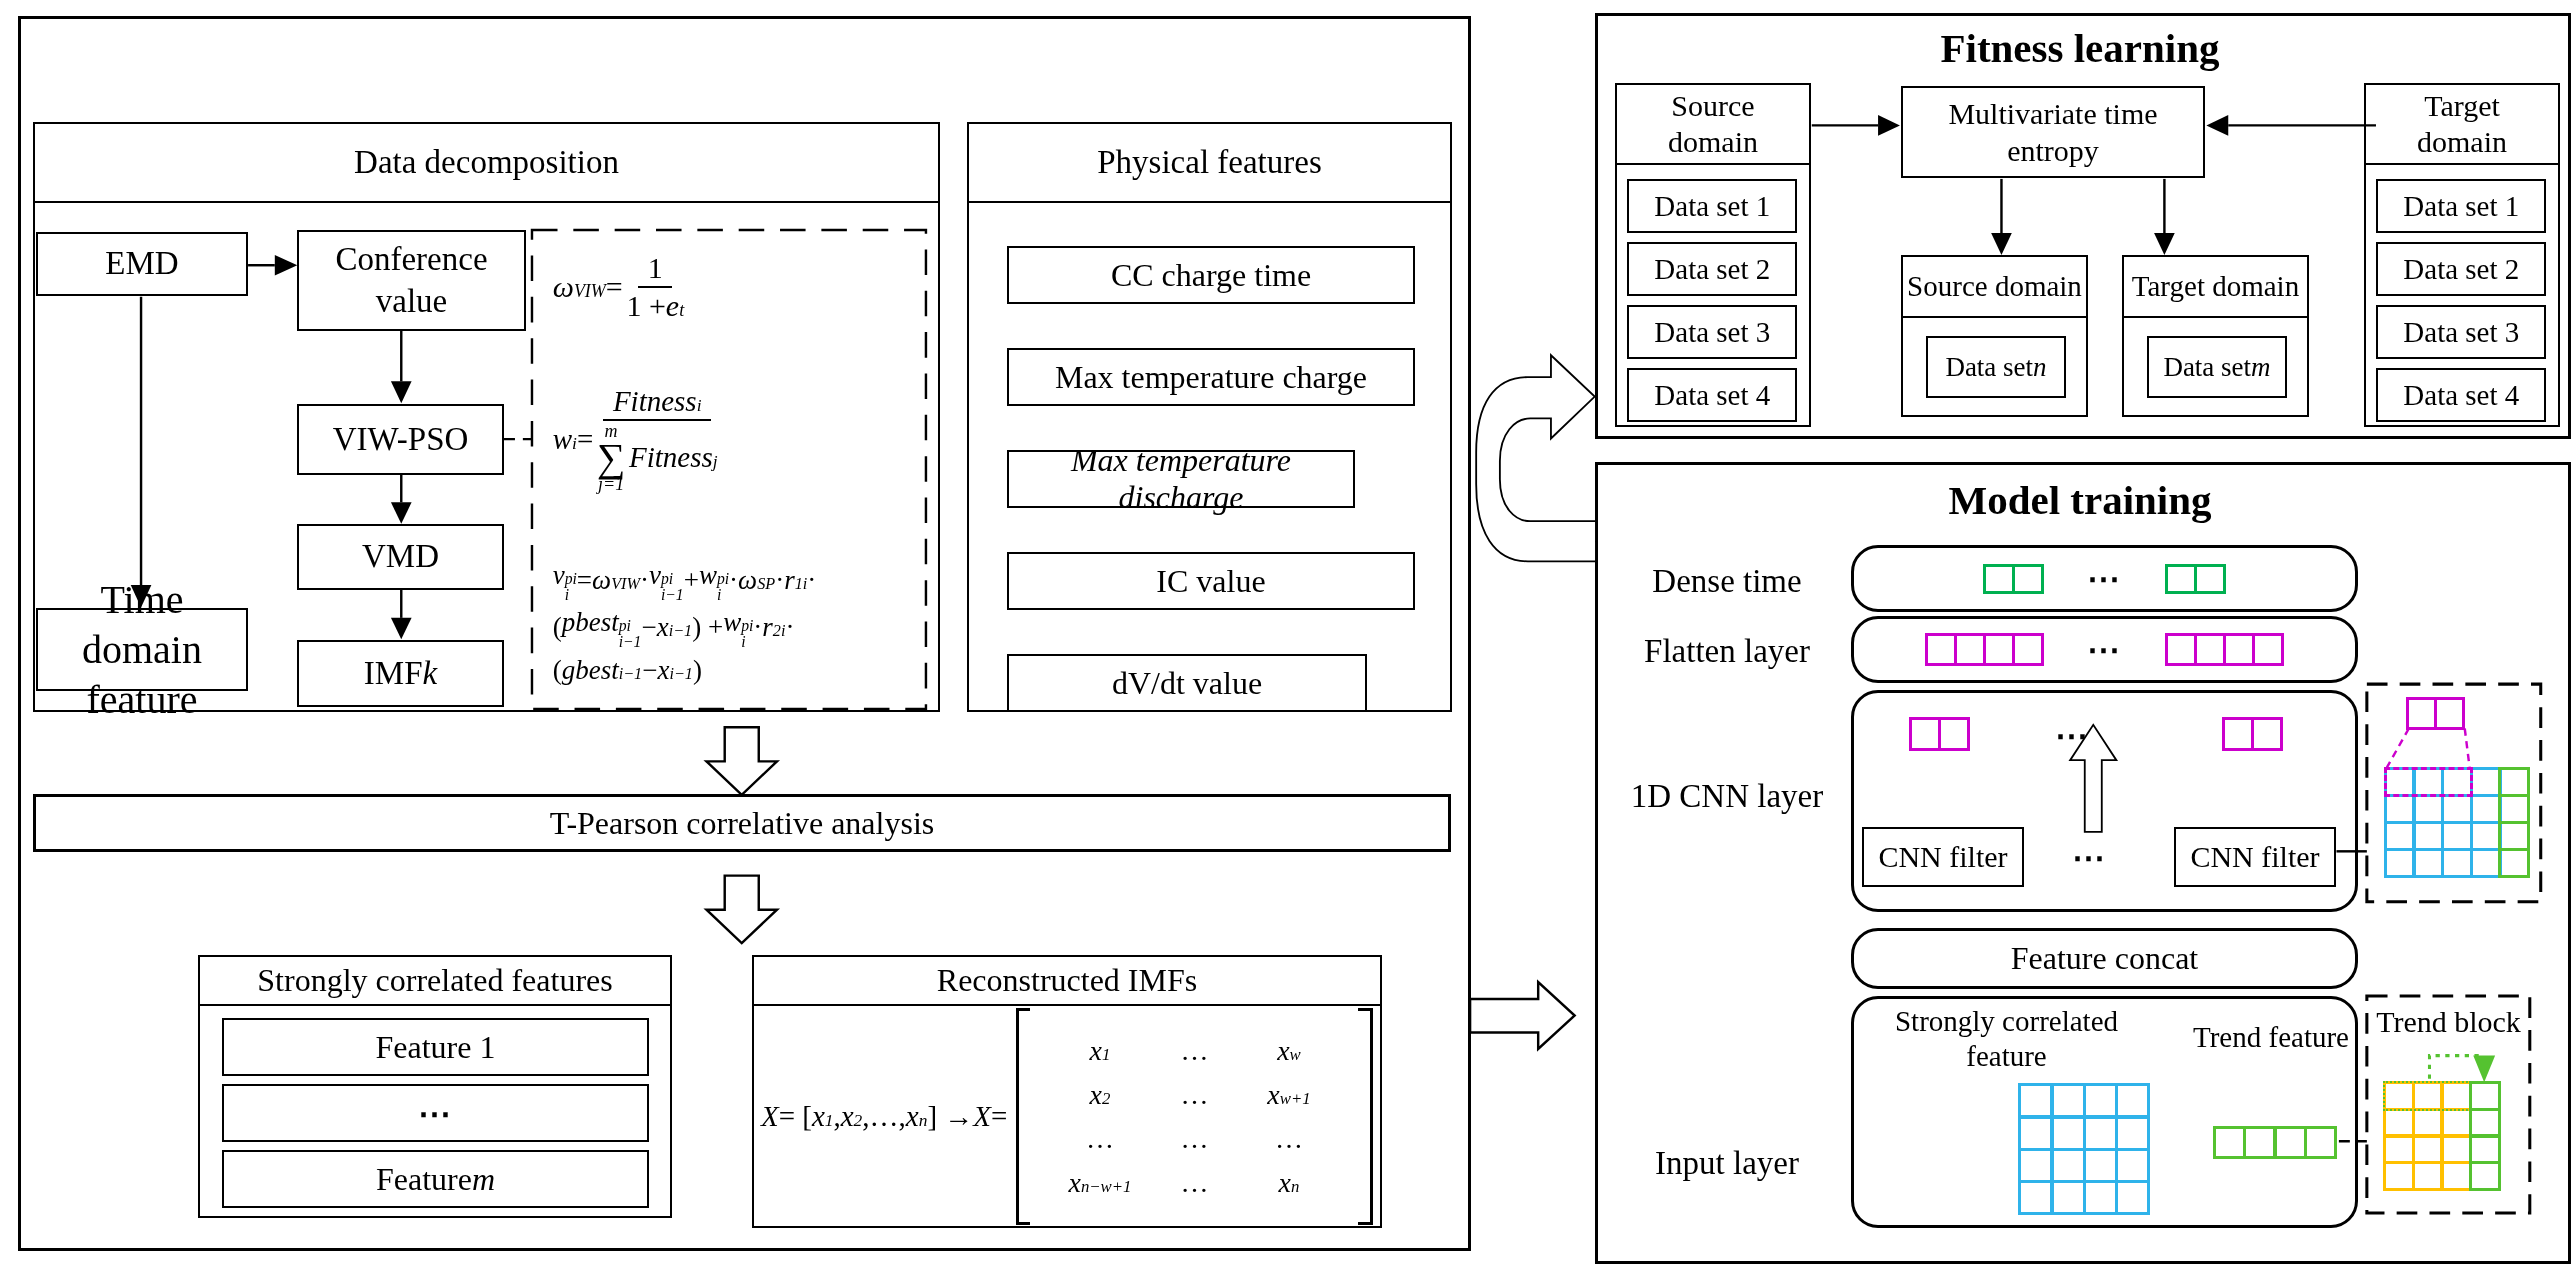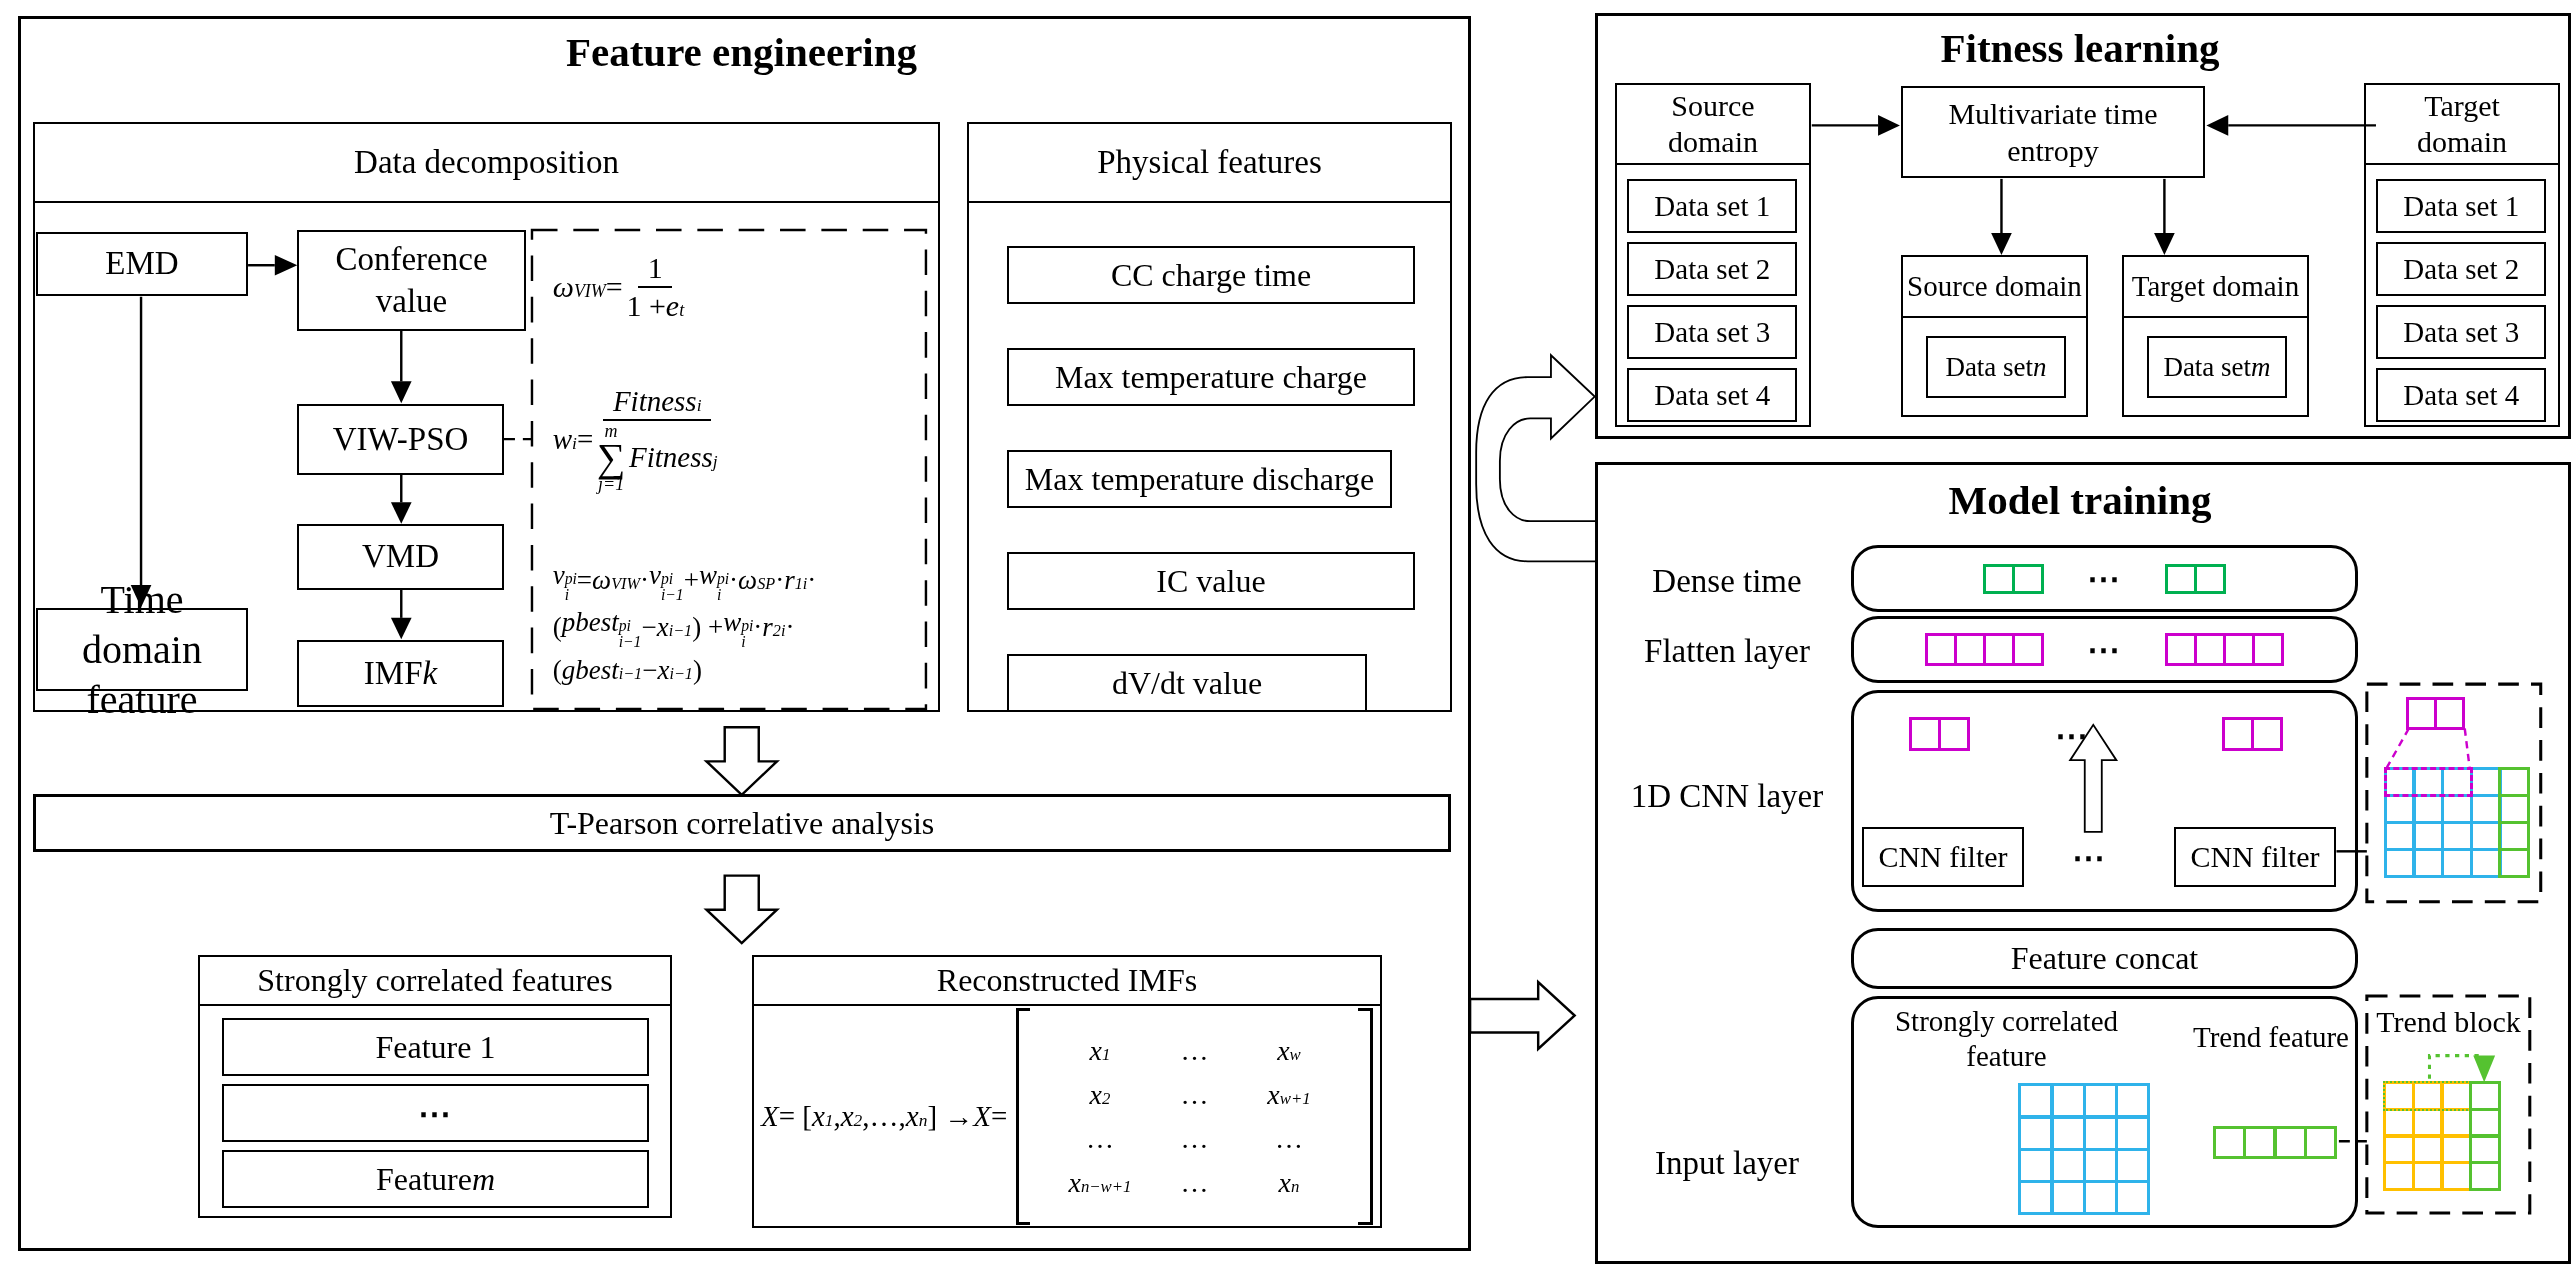--- a/index.html
+++ b/index.html
@@ -54,21 +54,20 @@
   .ghd{fill:var(--lgreen);stroke:none}
   .mdash{position:absolute;border:3px dashed var(--magenta);box-sizing:border-box;background:transparent}
   .gdot{position:absolute;border:2.4px dotted var(--lgreen);box-sizing:border-box;background:transparent}
 </style>
 </head>
 <body>
 
 <div id="canvas">
 
   <div class="sec" style="left:18px;top:16.4px;width:1447px;height:1229px"></div>
-  <div class="sec-title" style="left:18px;top:30px;width:1447px">Feature engineering</div>
 
   <div class="panel" style="left:33px;top:122px;width:907px;height:590px">
     <div class="panel-hd" style="height:79px">Data decomposition</div>
   </div>
 
   <div class="box" style="left:36px;top:232px;width:212px;height:64px">EMD</div>
   <div class="box" style="left:297px;top:230px;width:229px;height:101px">Conference value</div>
   <div class="box" style="left:297px;top:404px;width:207px;height:71px">VIW-PSO</div>
   <div class="box" style="left:297px;top:524px;width:207px;height:66px">VMD</div>
   <div class="box" style="left:297px;top:640px;width:207px;height:67px" id="imf-box">
@@ -208,21 +207,21 @@
           <span>)</span>
         </div>
       </div>
   </div>
 
   <div class="panel" style="left:967px;top:122px;width:485px;height:590px">
     <div class="panel-hd" style="height:79px">Physical features</div>
     <div id="pf-items">
         <div class="item" style="left: 38px; width: 408px; height: 58px; top: 122px;">CC charge time</div>
         <div class="item" style="left: 38px; width: 408px; height: 58px; top: 224px;">Max temperature charge</div>
-        <div class="item" style="left: 38px; width: 385px; height: 58px; top: 326px;">Max temperature discharge</div>
+        <div class="item" style="left: 38px; width: 348px; height: 58px; top: 326px; font-style: italic;">Max temperature discharge</div>
         <div class="item" style="left: 38px; width: 408px; height: 58px; top: 428px;">IC value</div>
         <div class="item" style="left: 38px; width: 360px; height: 58px; top: 530px; font-family: Liberation Serif, serif;">dV/dt value</div>
       </div>
   </div>
 
   <div class="box" style="left:33px;top:794px;width:1418px;height:58px;border-width:3px;font-size:32px">T-Pearson correlative analysis</div>
 
   <div class="panel" style="left:198px;top:955px;width:474px;height:263px">
     <div class="panel-hd" style="height:49px;font-size:32px">Strongly correlated features</div>
     <div id="scf-items">

